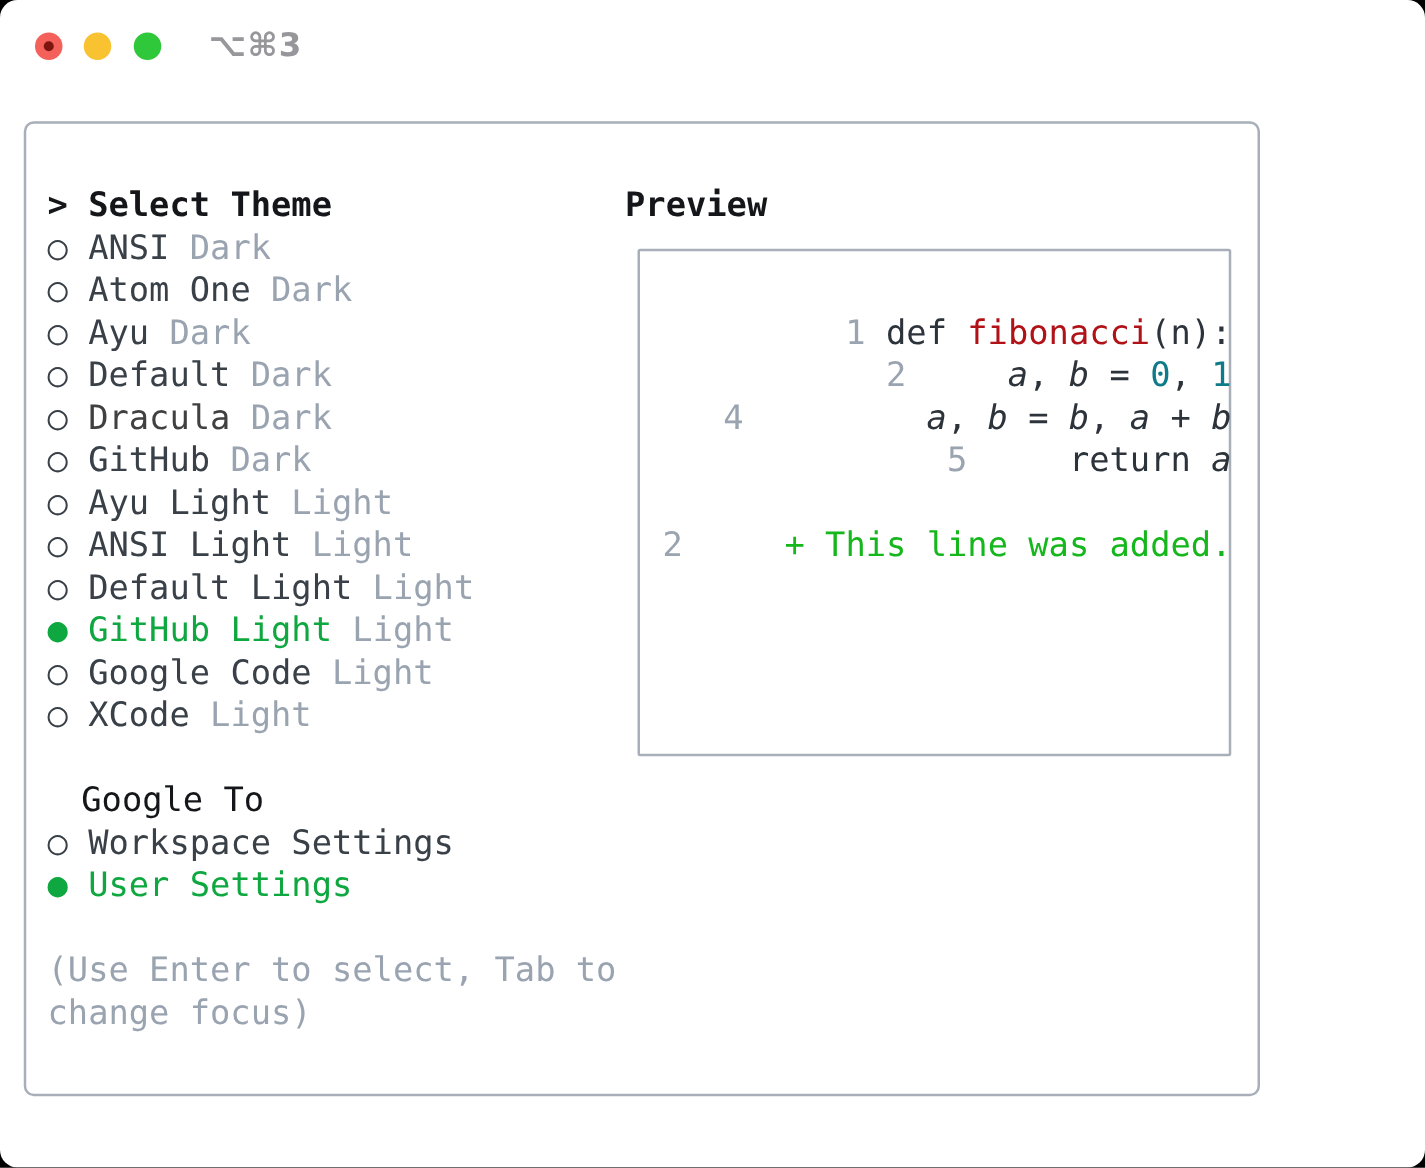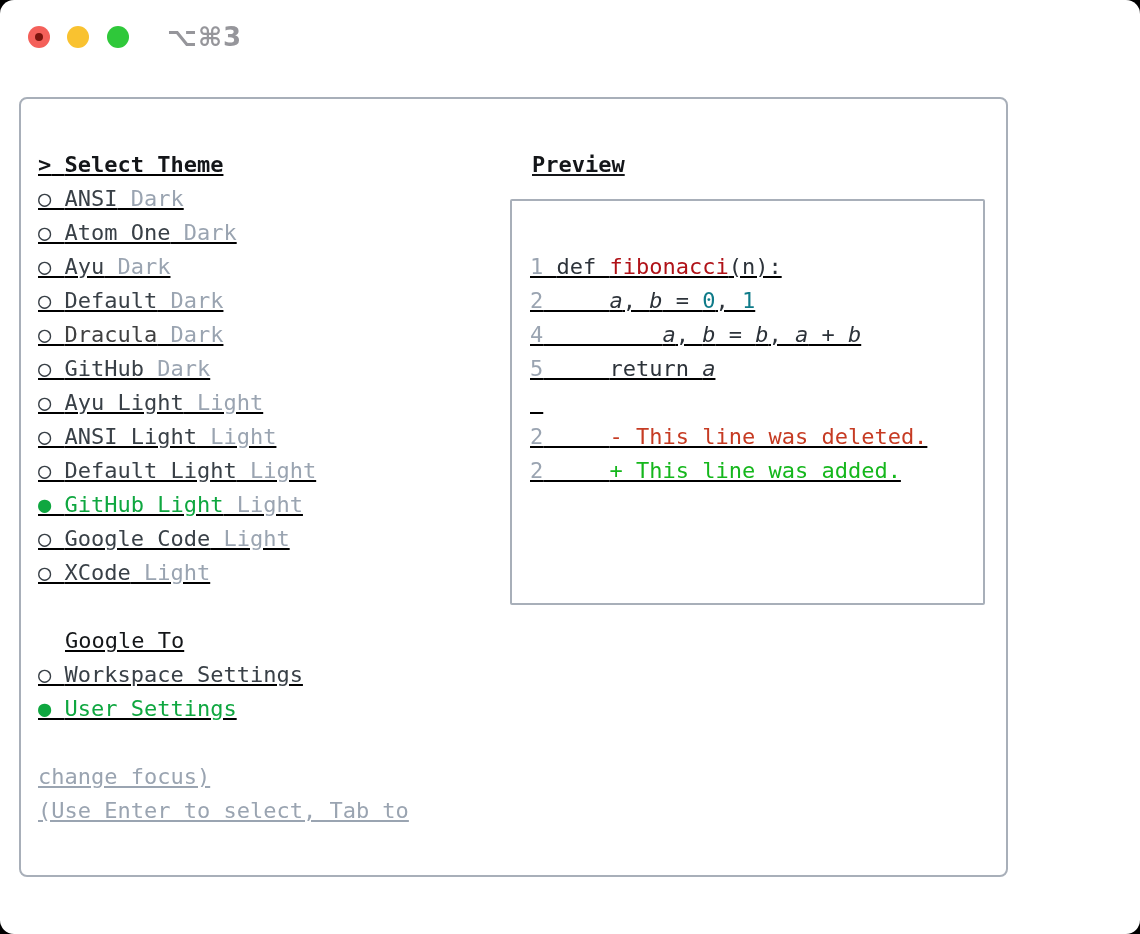--- a/index.html
+++ b/index.html
@@ -11,33 +11,33 @@
   .traffic{position:absolute;width:22px;height:22px;border-radius:50%;top:26px;cursor:default;}
   .traffic .dot{position:absolute;left:7px;top:7px;width:8px;height:8px;border-radius:50%;}
   .titlebar-text{
     position:absolute;left:167px;top:22px;font-size:26px;font-weight:bold;
     font-family:"DejaVu Sans","Liberation Sans",sans-serif;letter-spacing:1px;
   }
   .panel{
     position:absolute;left:19px;top:97px;width:989px;height:780px;
     border:2px solid;border-radius:8px;background:#fff;box-sizing:border-box;
   }
-  .row{white-space:pre;height:34px;line-height:34px;font-size:22px;text-decoration:underline;}
+  .row{white-space:pre;height:34px;line-height:34px;font-size:27px;}
   .abs{position:absolute;}
   .bold{font-weight:bold;}
   .it{font-style:italic;}
   #theme-list{left:38px;top:148px;}
   #apply-block{left:38px;top:624px;}
   #hint-block{left:38px;top:760px;}
   #preview-header{left:500px;top:148px;}
   .preview-box{
     position:absolute;left:510px;top:199px;width:475px;height:406px;
     border:2px solid;border-radius:2px;box-sizing:border-box;background:#fff;
   }
-  #code-block{left:530px;top:250px;}
+  #code-block{left:530px;top:250px;text-align:right;}
 </style>
 </head>
 <body>
 
 <div class="window">
 
   <div class="traffic" id="light-close" style="left: 28px; background: rgb(244, 96, 90);">
     <div class="dot" id="light-close-dot" style="background: rgb(123, 21, 14);"></div>
   </div>
   <div class="traffic" id="light-min" style="left: 67px; background: rgb(249, 194, 48);"></div>
@@ -65,32 +65,31 @@
     </div>
 
   <div class="abs" id="apply-block">
     <div class="row" style="padding-left:27px;"><span id="apply-header" style="color: rgb(20, 22, 25);">Google To</span></div>
 
   <div class="row"><span style="color: rgb(57, 64, 71);">○ </span><span style="color: rgb(57, 64, 71);">Workspace Settings</span></div>
       <div class="row"><span style="color: rgb(15, 167, 64);">● </span><span style="color: rgb(15, 167, 64);">User Settings</span></div>
     </div>
 
   <div class="abs" id="hint-block">
+    <div class="row" style="color: rgb(154, 164, 177);">(Use Enter to select, Tab to</div>
     <div class="row" style="color: rgb(154, 164, 177);">change focus)</div>
-    <div class="row" style="color: rgb(154, 164, 177);">(Use Enter to select, Tab to</div>
   </div>
 
-  <div class="row abs bold" id="preview-header" style="color: rgb(20, 22, 25); margin-left: 32px;">Preview</div>
+  <div class="row abs bold" id="preview-header" style="color: rgb(20, 22, 25);">Preview</div>
 
   <div class="preview-box" id="preview-box" style="border-color: rgb(168, 175, 185);"></div>
 
   <div class="abs" id="code-block">
 
   <div class="row"><span style="color: rgb(154, 164, 177);">1 </span><span style="color: rgb(45, 51, 58);">def </span><span style="color: rgb(176, 18, 24);">fibonacci</span><span style="color: rgb(45, 51, 58);">(n):</span></div>
       <div class="row"><span style="color: rgb(154, 164, 177);">2</span><span style="color: rgb(45, 51, 58);">     </span><span class="it" style="color: rgb(45, 51, 58);">a</span><span style="color: rgb(45, 51, 58);">, </span><span class="it" style="color: rgb(45, 51, 58);">b</span><span style="color: rgb(45, 51, 58);"> = </span><span style="color: rgb(15, 123, 137);">0</span><span style="color: rgb(45, 51, 58);">, </span><span style="color: rgb(15, 123, 137);">1</span></div>
       <div class="row"><span style="color: rgb(154, 164, 177);">4</span><span style="color: rgb(45, 51, 58);">         </span><span class="it" style="color: rgb(45, 51, 58);">a</span><span style="color: rgb(45, 51, 58);">, </span><span class="it" style="color: rgb(45, 51, 58);">b</span><span style="color: rgb(45, 51, 58);"> = </span><span class="it" style="color: rgb(45, 51, 58);">b</span><span style="color: rgb(45, 51, 58);">, </span><span class="it" style="color: rgb(45, 51, 58);">a</span><span style="color: rgb(45, 51, 58);"> + </span><span class="it" style="color: rgb(45, 51, 58);">b</span></div>
       <div class="row"><span style="color: rgb(154, 164, 177);">5</span><span style="color: rgb(45, 51, 58);">     </span><span style="color: rgb(45, 51, 58);">return </span><span class="it" style="color: rgb(45, 51, 58);">a</span></div>
       <div class="row">&nbsp;</div>
-      <div class="row"><span style="color: rgb(154, 164, 177);">2</span><span style="color: rgb(45, 51, 58);">     </span><span style="color: rgb(198, 59, 35);">- This line was deleted.</span></div>
       <div class="row"><span style="color: rgb(154, 164, 177);">2</span><span style="color: rgb(45, 51, 58);">     </span><span style="color: rgb(21, 183, 28);">+ This line was added.</span></div>
     </div>
 
 </div>
 
 </body></html>

